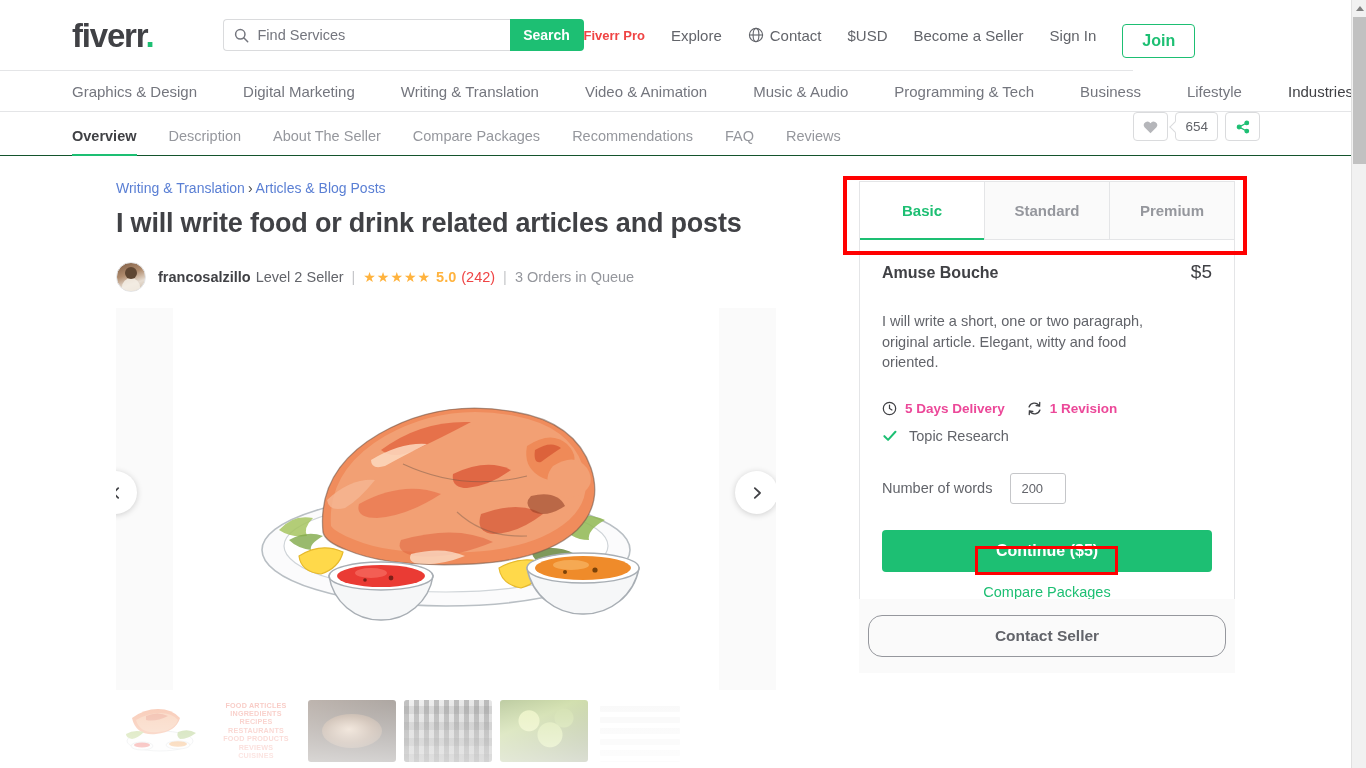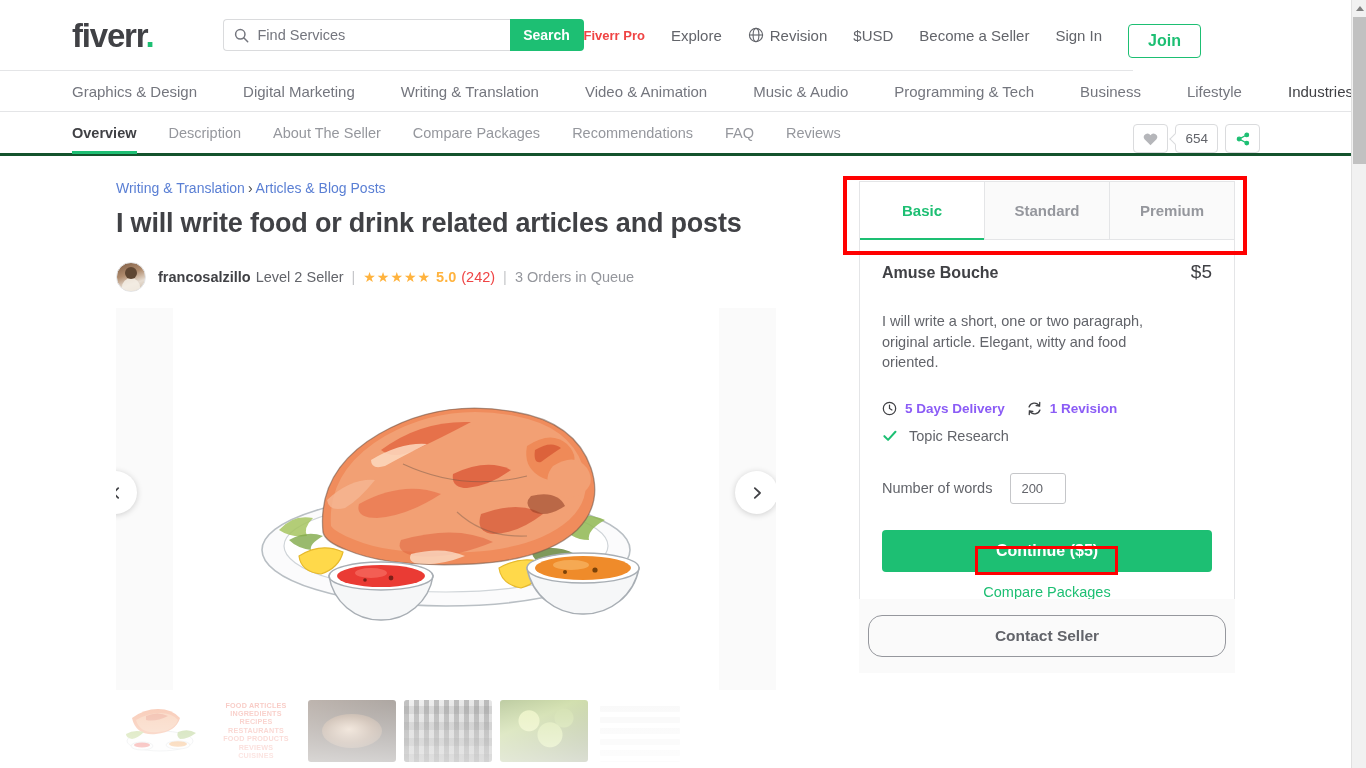--- a/index.html
+++ b/index.html
@@ -152,22 +152,22 @@
     color: #74767e;
     white-space: nowrap;
     cursor: pointer;
   }
   .cat-item.dark { color: #404145; }
 
   
   .gignav {
     position: absolute; top: 112px; left: 0;
     width: 1351px; height: 44px;
-    border-bottom: 3px solid #14532d;
-    display: flex; align-items: flex-end;
+    border-bottom: 1px solid #14532d;
+    display: flex; align-items: flex-start;
     background: #fff;
   }
   .gignav .tabs {
     margin-left: 72px;
     display: flex; align-items: flex-end;
     gap: 32px;
     height: 44px;
   }
   .gig-tab {
     font-size: 14.5px;
@@ -448,21 +448,21 @@
     font-size: 14.5px;
     color: #62646a;
     line-height: 1.42;
     margin-bottom: 28px;
     max-width: 300px;
   }
   .pkg-meta {
     display: flex; align-items: center;
     gap: 22px;
     font-size: 13.5px; font-weight: 700;
-    color: #8b5cf6;
+    color: #ec4899;
     margin-bottom: 12px;
   }
   .pkg-meta .mi { display: flex; align-items: center; gap: 8px; }
   .pkg-meta svg { width: 15px; height: 15px; flex: none; }
   .pkg-feature {
     display: flex; align-items: center; gap: 12px;
     font-size: 14.5px;
     color: #62646a;
     margin-bottom: 29px;
     padding-left: 1px;
@@ -555,21 +555,21 @@
 
     <div class="top-right">
       <div class="tr-pro">Fiverr Pro</div>
       <div class="tr-link">Explore</div>
       <div class="tr-lang">
         <svg class="globe-icon" viewBox="0 0 16 16" fill="none" stroke="#62646a" stroke-width="1.1">
           <circle cx="8" cy="8" r="6.6"></circle>
             <ellipse cx="8" cy="8" rx="2.9" ry="6.6"></ellipse>
             <line x1="1.6" y1="8" x2="14.4" y2="8"></line>
         </svg>
-        <span class="tr-link">Revision</span>
+        <span class="tr-link">Contact</span>
       </div>
       <div class="tr-link">$USD</div>
       <div class="tr-link">Become a Seller</div>
       <div class="tr-link">Sign In</div>
       <button class="join-btn">Join</button>
     </div>
   </div>
 
   <div class="catnav">
     <div class="cats">

